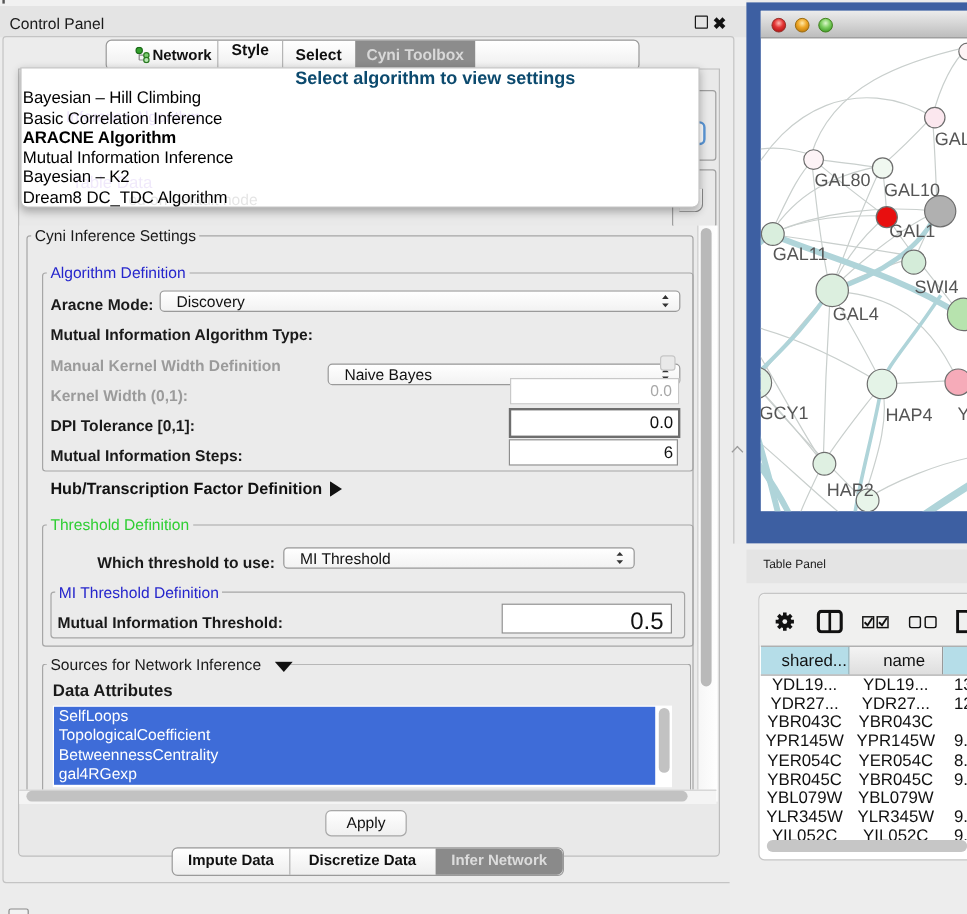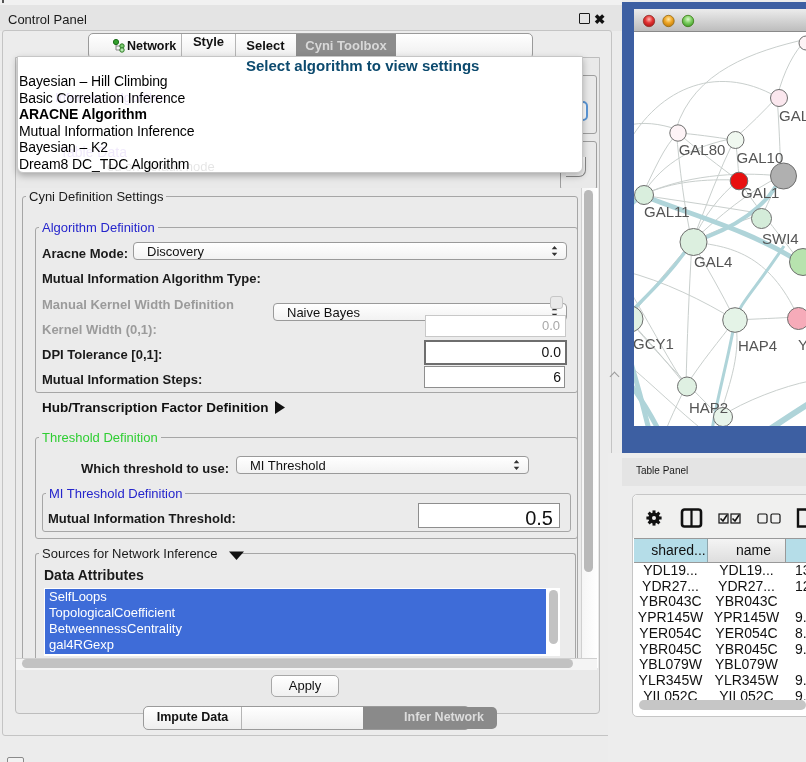--- a/index.html
+++ b/index.html
@@ -53,21 +53,21 @@
 
 <div class="grp" style="left:560px;top:75px;width:35px;height:57px;border-color:#9e9e9e;"></div>
 <div class="abs" style="left:573px;top:101px;width:11px;height:16px;background:#fff;border:2px solid #5a96d6;border-radius:5px;"></div>
 <div class="grp" style="left:560px;top:141px;width:35px;height:47px;border-color:#9e9e9e;"></div>
 <div class="abs" style="left:566px;top:157px;width:19px;height:19px;background:linear-gradient(#fff,#eee);border:1px solid #8a8a8a;border-radius:0 0 7px 0;border-top:none;border-left:none;"></div>
 
 <div class="abs" style="left:16px;top:188px;width:581px;height:480px;background:#ebebeb;overflow:hidden;">
 </div>
 
 <div class="grp" style="left:22px;top:196px;width:554px;height:470px;border-radius:3px;"></div>
-<div class="grptitle" style="left:26px;top:190px;color:#1a1a1a;">Cyni Definition Settings</div>
+<div class="grptitle" style="left:26px;top:190px;color:#1a1a1a;">Cyni Inference Settings</div>
 
 <div class="grp" style="left:35px;top:227px;width:541px;height:164px;"></div>
 <div class="grptitle" style="left:39px;top:221px;color:#2525cc;">Algorithm Definition</div>
 
 <div class="lbl abs" style="left:42px;top:246px;">Aracne Mode:</div>
 <div class="combo" style="left:133px;top:242px;width:432px;">
   <div class="txt">Discovery</div>
   <svg class="stepper" viewBox="0 0 9 13">
       <path d="M1.5 4.5 L4.5 1 L7.5 4.5 Z M1.5 8.5 L4.5 12 L7.5 8.5 Z" fill="#333"></path>
     </svg>
@@ -133,21 +133,24 @@
 <div class="abs" style="left:22px;top:659px;width:551px;height:9px;background:#c2c2c2;border-radius:5px;"></div>
 
 <div class="abs" style="left:271px;top:675px;width:66px;height:20px;background:linear-gradient(#ffffff,#f0f0f0);border:1px solid #a8a8a8;border-radius:5px;text-align:center;font-size:13px;color:#111;">
     <div style="margin-top:2px;">Apply</div>
   </div>
 
 <div class="abs" style="left:143px;top:706px;width:325px;height:22px;background:linear-gradient(#ffffff,#eeeeee);border:1px solid #9a9a9a;border-radius:5px;font-size:12.5px;font-weight:600;color:#111;">
   <div class="abs" style="left:0;top:0;width:97px;height:22px;border-right:1px solid #b5b5b5;text-align:center;">
       <div style="margin-top:3px;">Impute Data</div>
     </div>
-  <div class="abs" style="left:219px;top:0;width:106px;height:22px;background:#8a8a8a;border-radius:0 5px 5px 0;text-align:center;color:#dcdcdc;padding-left:28px;">
+  <div class="abs" style="left:98px;top:0;width:120px;height:22px;text-align:center;">
+      <div style="margin-top:3px;">Discretize Data</div>
+    </div>
+  <div class="abs" style="left:219px;top:0;width:106px;height:22px;background:#8a8a8a;border-radius:0 5px 5px 0;text-align:center;color:#dcdcdc;">
       <div style="margin-top:3px;">Infer Network</div>
     </div>
 </div>
 
 <div class="abs" style="left:7px;top:757px;width:15px;height:12px;background:#f2f2f2;border:1px solid #8a8a8a;border-radius:2px;"></div>
 
 <div class="abs" style="left:611px;top:373px;width:6px;height:6px;border-left:1px solid #9a9a9a;border-top:1px solid #9a9a9a;transform:rotate(45deg);"></div>
 
 <div class="abs" style="left:17px;top:56px;width:564px;height:115px;background:#fff;border:1px solid #c6c6c6;border-radius:0 0 6px 6px;box-shadow:0 3px 7px rgba(0,0,0,0.28);"></div>
 <div class="abs" style="left:198px;top:57px;font-size:15px;font-weight:bold;color:#0c4a6e;margin-left:48px;">Select algorithm to view settings</div>

